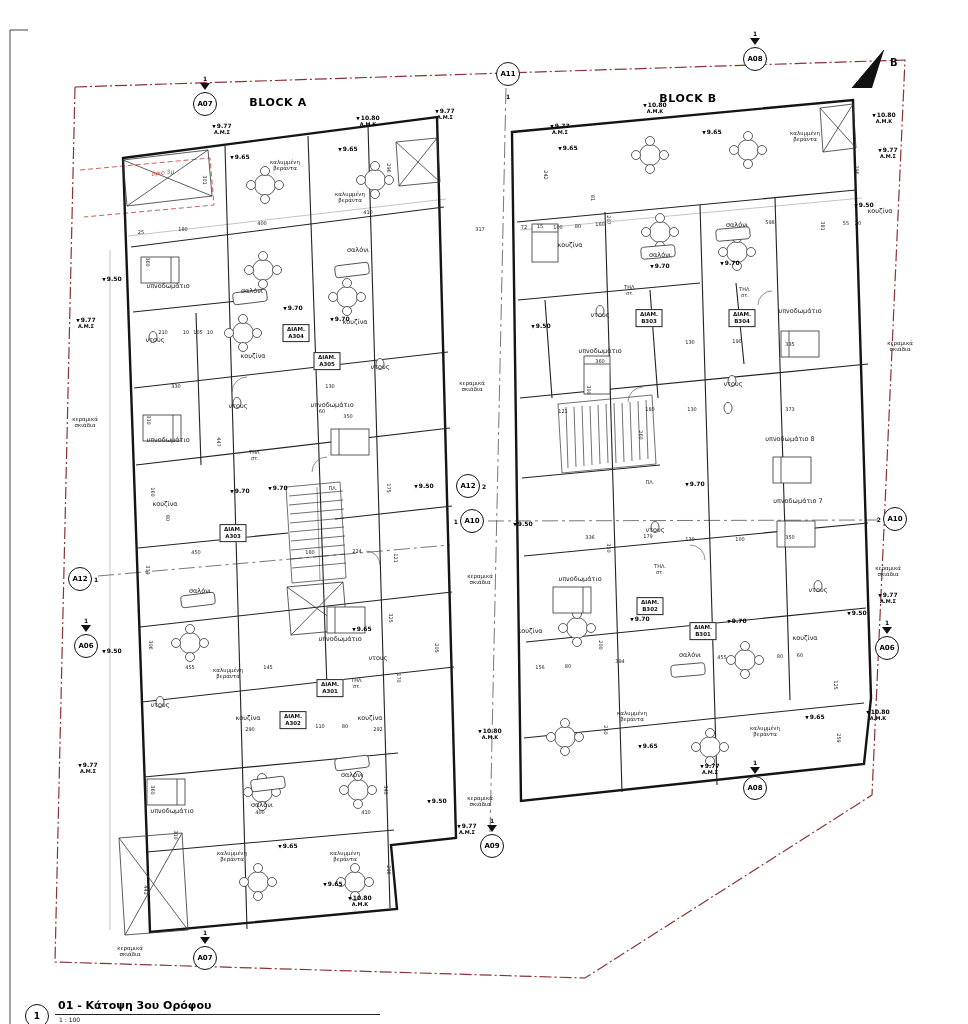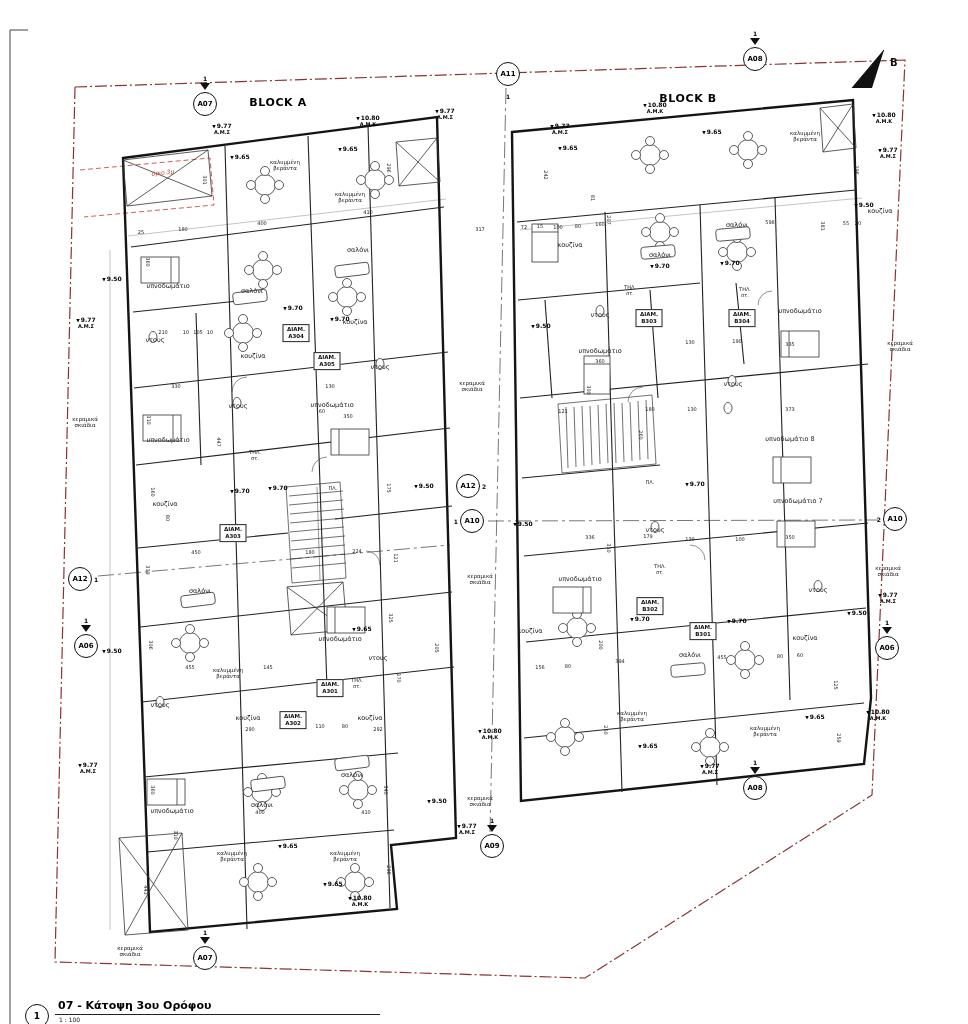--- a/index.html
+++ b/index.html
@@ -483,16 +483,16 @@
         <div class="bub">A10</div>
       </div>
       <div class="bub-wrap" style="left: 887px; top: 648px;">
         <div class="tri-top"></div>
         <div class="bnum top">1</div>
         <div class="bub">A06</div>
       </div>
     </div>
 
   <div class="tb-circle">1</div>
-  <div class="tb-title">07 - Κάτοψη 3ου Ορόφου</div>
+  <div class="tb-title">01 - Κάτοψη 3ου Ορόφου</div>
   <div class="tb-line"></div>
   <div class="tb-scale">1 : 100</div>
 </div>
 
 </body></html>

